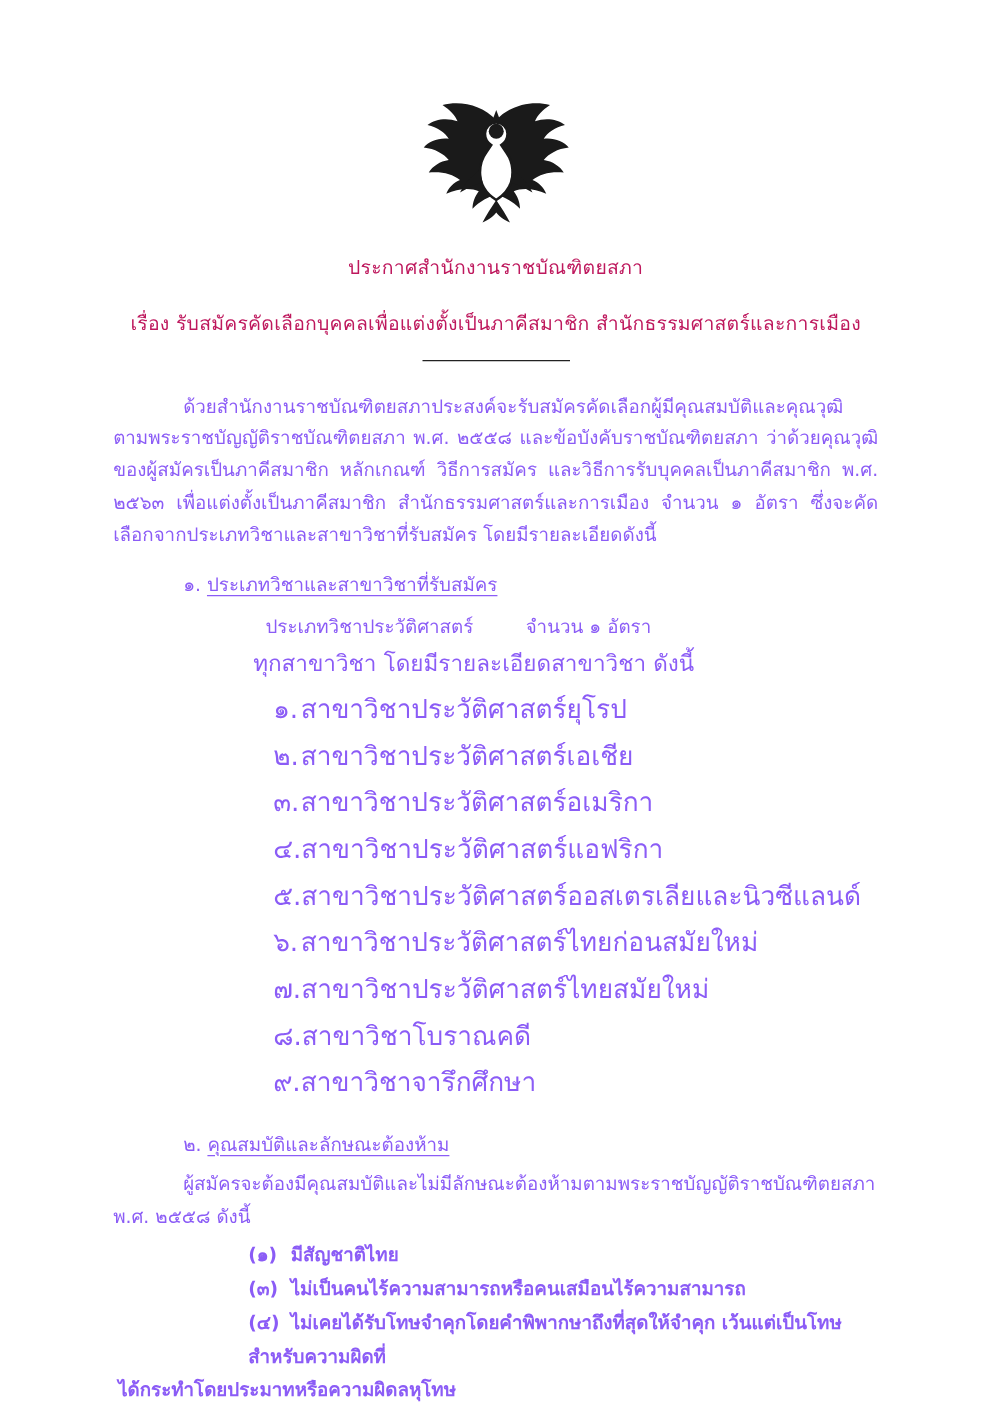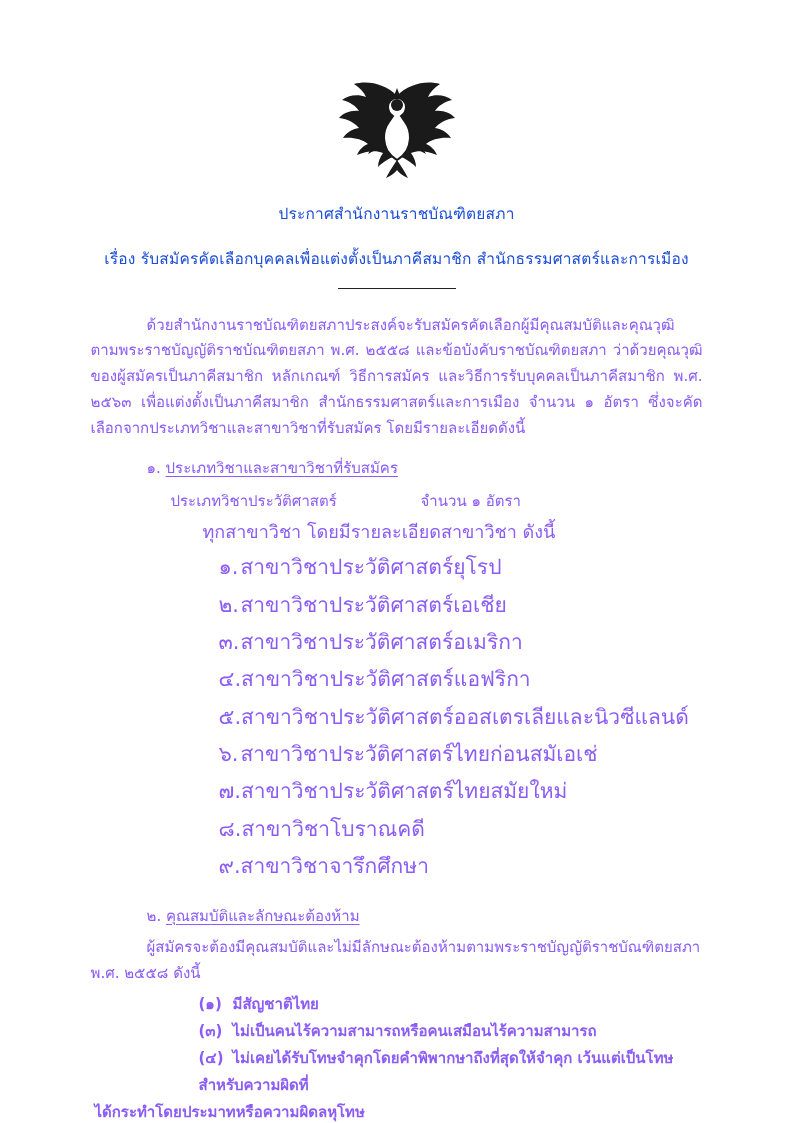--- a/index.html
+++ b/index.html
@@ -32,21 +32,21 @@
     display: block;
   }
   .header-block {
     text-align: center;
     margin-top: 14px;
   }
   .header-line {
     font-size: 15.5px;
     letter-spacing: 0.2px;
     line-height: 1.6;
-    color: #1d4ed8;
+    color: #be185d;
     margin-top: 20px;
   }
   .header-line.second {
     font-size: 15.5px;
   }
   .rule {
     width: 118px;
     height: 1px;
     background: #222;
     margin: 16px auto 0 auto;
@@ -75,20 +75,21 @@
   }
   .section-heading .ul {
     text-decoration: underline;
     text-underline-offset: 3px;
   }
   .subject-row {
     padding-left: 80px;
     display: flex;
     margin-top: 8px;
     margin-bottom: 2px;
+    text-align: center;
   }
   .subject-name {
     width: 250px;
     font-size: 15px;
   }
   .subject-count {
     font-size: 15px;
   }
   .lead-line {
     padding-left: 112px;
@@ -189,21 +190,21 @@
     </div>
 
     <div class="lead-line">ทุกสาขาวิชา โดยมีรายละเอียดสาขาวิชา ดังนี้</div>
 
     <ul class="list">
       <li><span class="marker">๑.</span><span>สาขาวิชาประวัติศาสตร์ยุโรป</span></li>
       <li><span class="marker">๒.</span><span>สาขาวิชาประวัติศาสตร์เอเชีย</span></li>
       <li><span class="marker">๓.</span><span>สาขาวิชาประวัติศาสตร์อเมริกา</span></li>
       <li><span class="marker">๔.</span><span>สาขาวิชาประวัติศาสตร์แอฟริกา</span></li>
       <li><span class="marker">๕.</span><span>สาขาวิชาประวัติศาสตร์ออสเตรเลียและนิวซีแลนด์</span></li>
-      <li><span class="marker">๖.</span><span>สาขาวิชาประวัติศาสตร์ไทยก่อนสมัเอเช่</span></li>
+      <li><span class="marker">๖.</span><span>สาขาวิชาประวัติศาสตร์ไทยก่อนสมัยใหม่</span></li>
       <li><span class="marker">๗.</span><span>สาขาวิชาประวัติศาสตร์ไทยสมัยใหม่</span></li>
       <li><span class="marker">๘.</span><span>สาขาวิชาโบราณคดี</span></li>
       <li><span class="marker">๙.</span><span>สาขาวิชาจารึกศึกษา</span></li>
     </ul>
 
     <div class="section-heading" style="margin-top:18px;">
       <span class="num">๒.</span>
       <span class="ul">คุณสมบัติและลักษณะต้องห้าม</span>
     </div>
 

